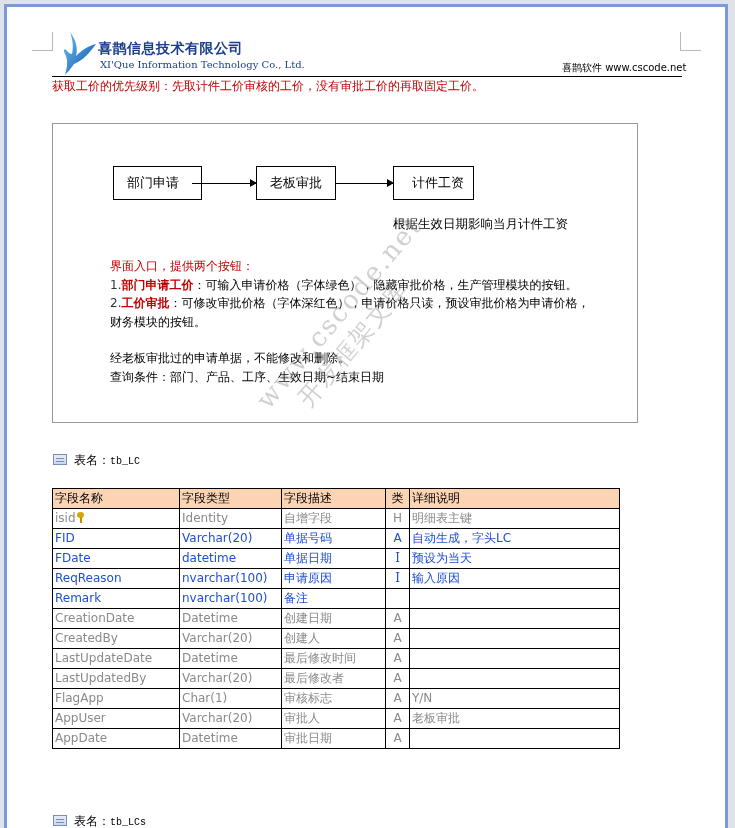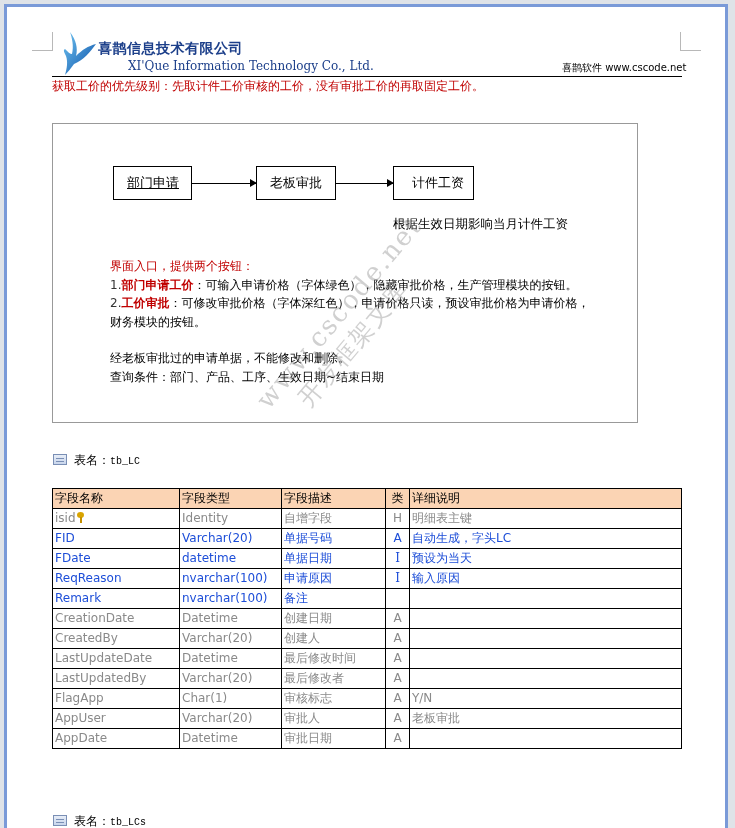--- a/index.html
+++ b/index.html
@@ -15,36 +15,36 @@
     background: #ffffff;
     box-sizing: border-box;
   }
   .corner { position: absolute; width: 20px; height: 18px; border-color: #b8b8b8; border-style: solid; }
   .corner-tl { left: 32px; top: 32px; border-width: 0 1px 1px 0; }
   .corner-tr { left: 680px; top: 32px; border-width: 0 0 1px 1px; }
 
   .logo { position: absolute; left: 62px; top: 30px; width: 180px; height: 46px; }
   .logo-bird { position: absolute; left: 0; top: 0; width: 36px; height: 46px; }
   .logo-cn { position: absolute; left: 36px; top: 10px; font-size: 14px; font-weight: bold; color: #1c3f8a; letter-spacing: 0.5px; white-space: nowrap; }
-  .logo-en { position: absolute; left: 38px; top: 29px; font-size: 12px; color: #1c3f8a; font-family: "DejaVu Serif", serif; white-space: nowrap; margin-left: 28px; }
+  .logo-en { position: absolute; left: 38px; top: 29px; font-size: 10px; color: #1c3f8a; font-family: "DejaVu Serif", serif; white-space: nowrap; }
 
   .header-right { position: absolute; left: 562px; top: 61px; font-size: 10px; color: #000; white-space: nowrap; }
   .header-rule { position: absolute; left: 52px; top: 76px; width: 630px; height: 1px; background: #000; }
 
   .priority-note { position: absolute; left: 52px; top: 78px; font-size: 12px; color: #c00000; white-space: nowrap; }
 
   .diagram-box {
     position: absolute; left: 52px; top: 123px; width: 586px; height: 300px;
     border: 1px solid #999; box-sizing: border-box;
   }
   .flow-node {
     position: absolute; height: 34px; border: 1px solid #000; background: #fff;
     font-size: 13px; line-height: 32px; box-sizing: border-box; padding-left: 13px;
   }
-  .node-1 { left: 60px; top: 42px; width: 79px; text-decoration: underline; }
+  .node-1 { left: 60px; top: 42px; width: 89px; }
   .node-2 { left: 203px; top: 42px; width: 80px; }
   .node-3 { left: 340px; top: 42px; width: 81px; padding-left: 18px; }
   .flow-arrow { position: absolute; height: 1px; background: #000; top: 59px; }
   .flow-arrow::after {
     content: ""; position: absolute; right: -1px; top: -4px;
     border-left: 7px solid #000; border-top: 4px solid transparent; border-bottom: 4px solid transparent;
   }
   .arrow-1 { left: 139px; width: 64px; }
   .arrow-2 { left: 283px; width: 57px; }
   .flow-caption { position: absolute; left: 340px; top: 92px; font-size: 12.5px; white-space: nowrap; }
@@ -70,21 +70,21 @@
     display: inline-block; width: 14px; height: 11px; border: 1px solid #7a8fb5;
     background: linear-gradient(#e7edf7, #c9d6ec); vertical-align: -1px; margin-right: 7px; position: relative;
     box-sizing: border-box;
   }
   .table-icon::before, .table-icon::after { content: ""; position: absolute; left: 2px; right: 2px; height: 1px; background: #7a8fb5; }
   .table-icon::before { top: 3px; }
   .table-icon::after { top: 6px; }
   .table-label .mono { font-family: Liberation Mono, monospace; font-size: 10px; }
 
   table.fields {
-    position: absolute; left: 52px; top: 488px; width: 630px;
+    position: absolute; left: 52px; top: 488px; width: 568px;
     border-collapse: collapse; font-size: 12px;
   }
   table.fields td {
     border: 1px solid #000; height: 19.4px; padding: 0 0 0 2px; white-space: nowrap;
     line-height: 19px; box-sizing: border-box;
   }
   table.fields tr.head td { background: #fbd4b4; }
   .c1 { width: 127px; } .c2 { width: 102px; } .c3 { width: 104px; } .c4 { width: 24px; text-align: center; padding: 0 !important; }
   tr.sys td { color: #8a8a8a; }
   tr.bold-row td { color: #1d4ed8; }

